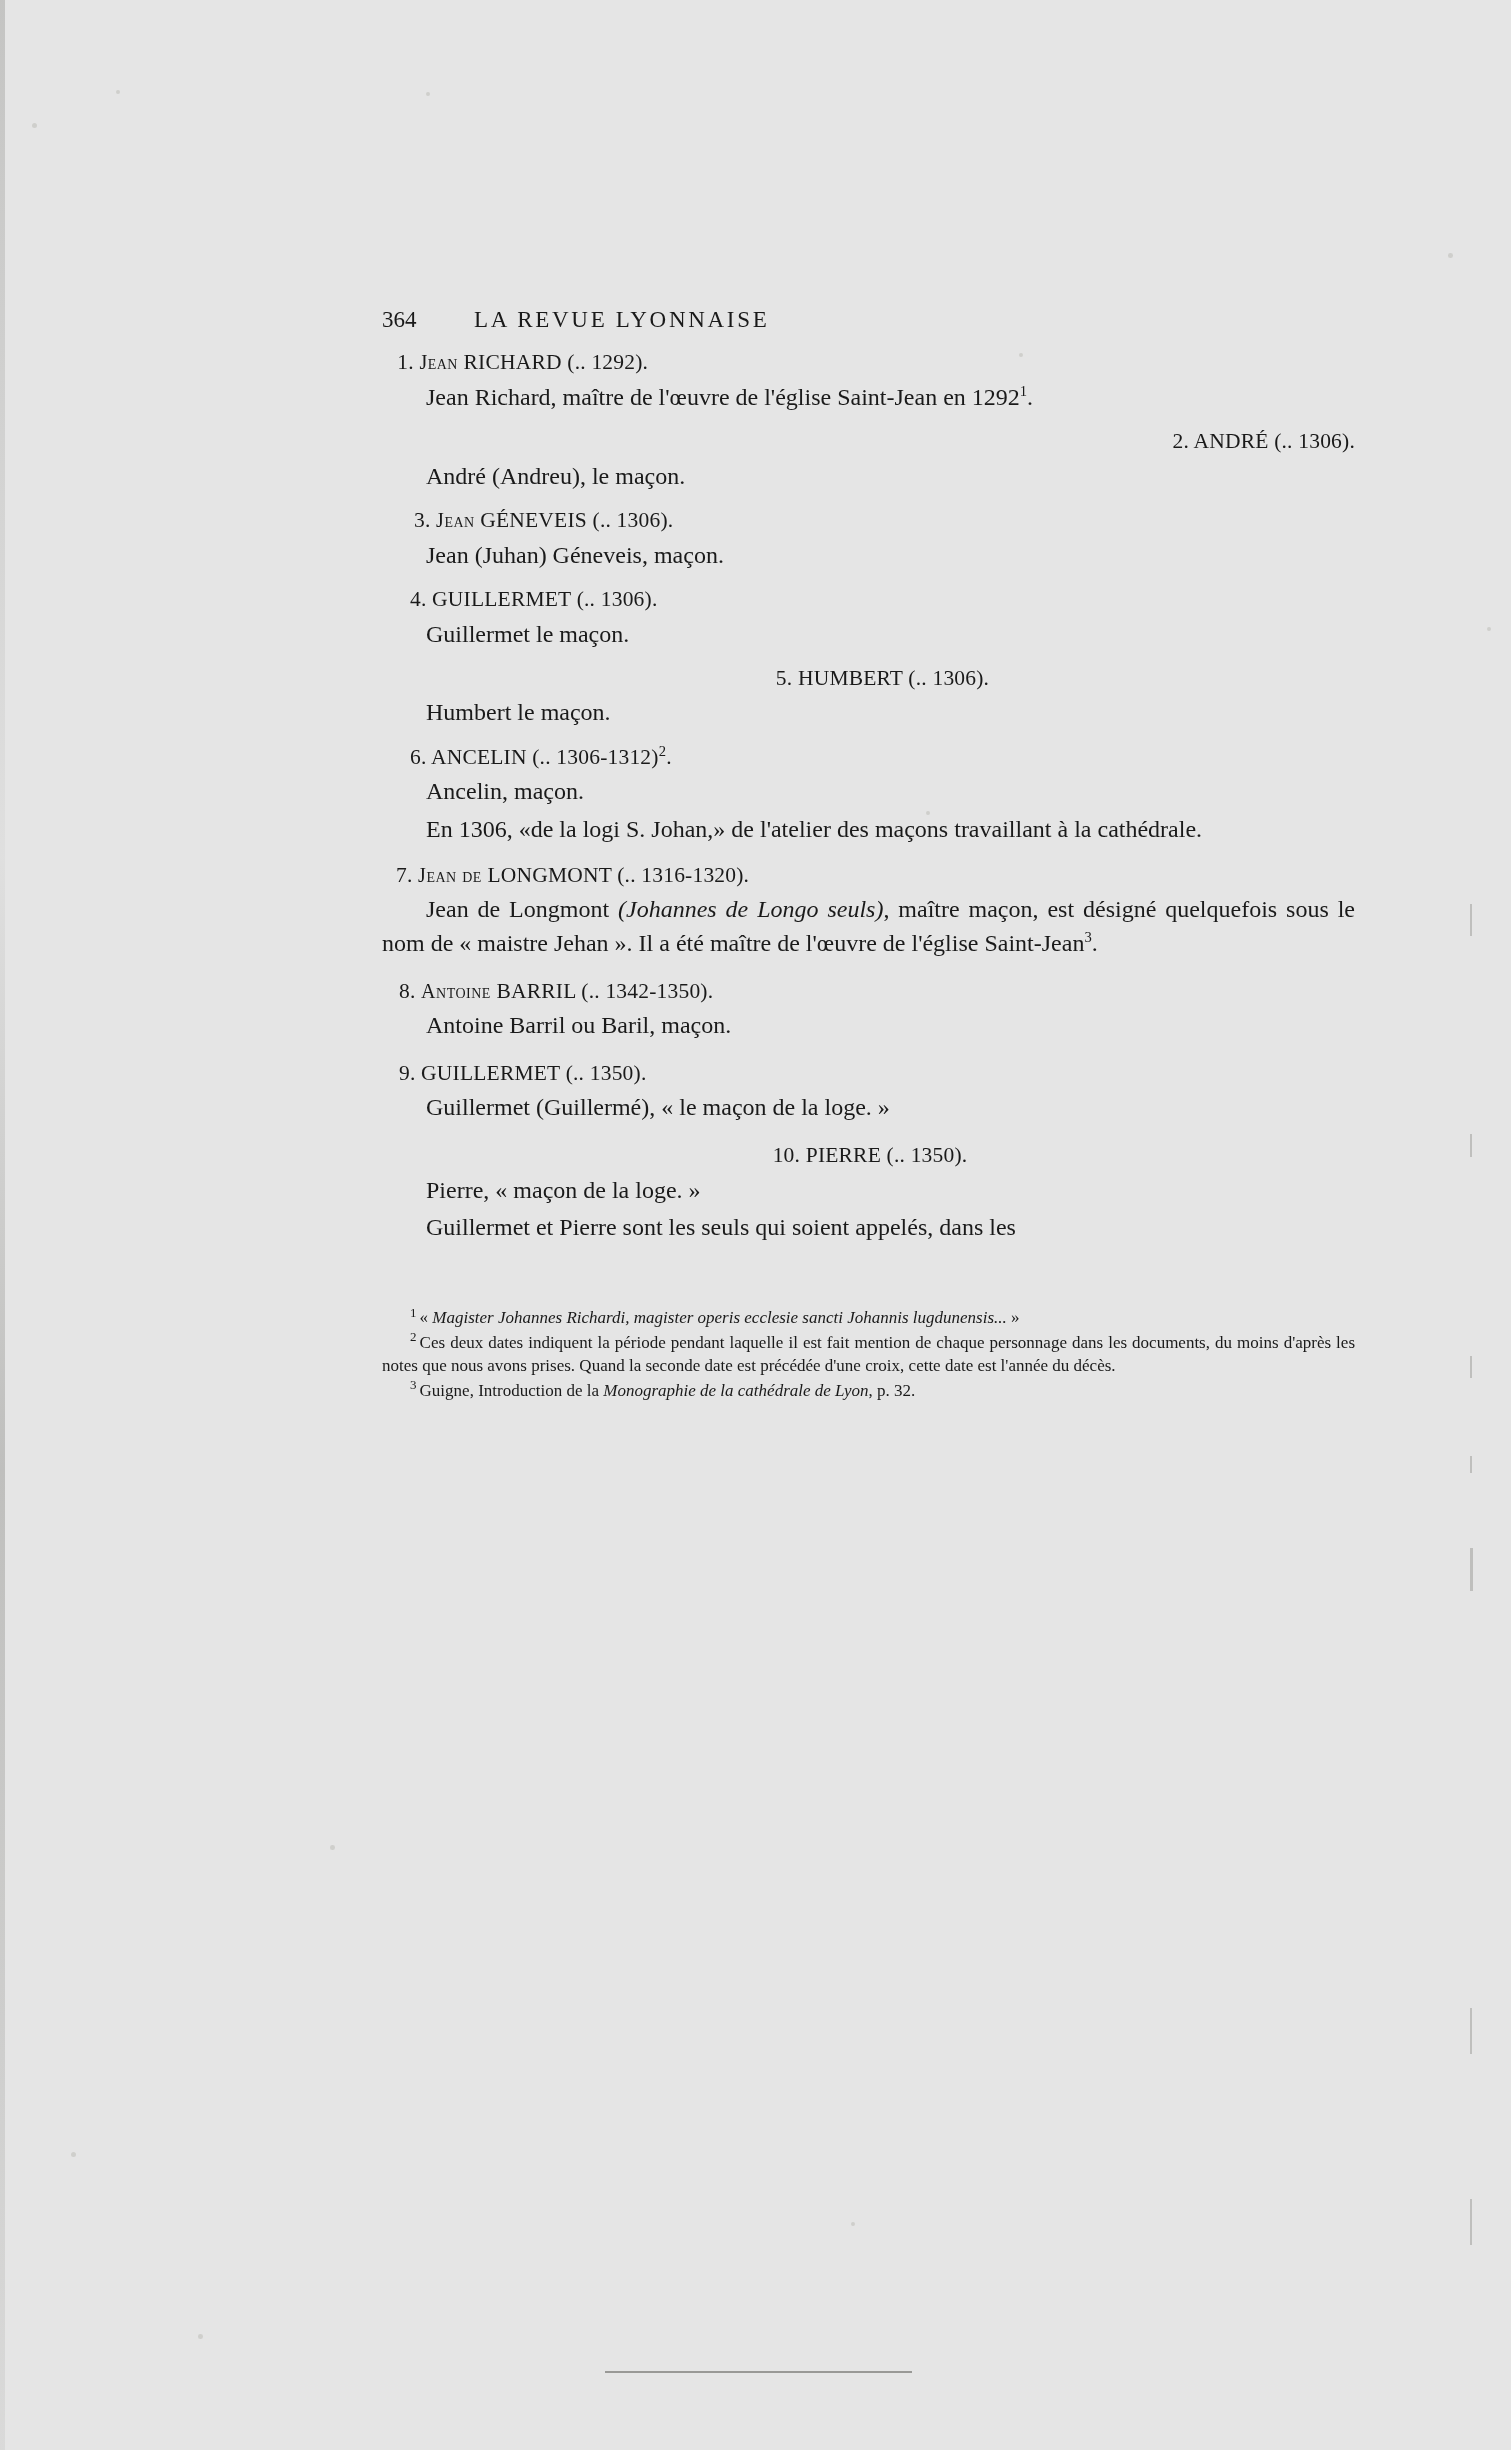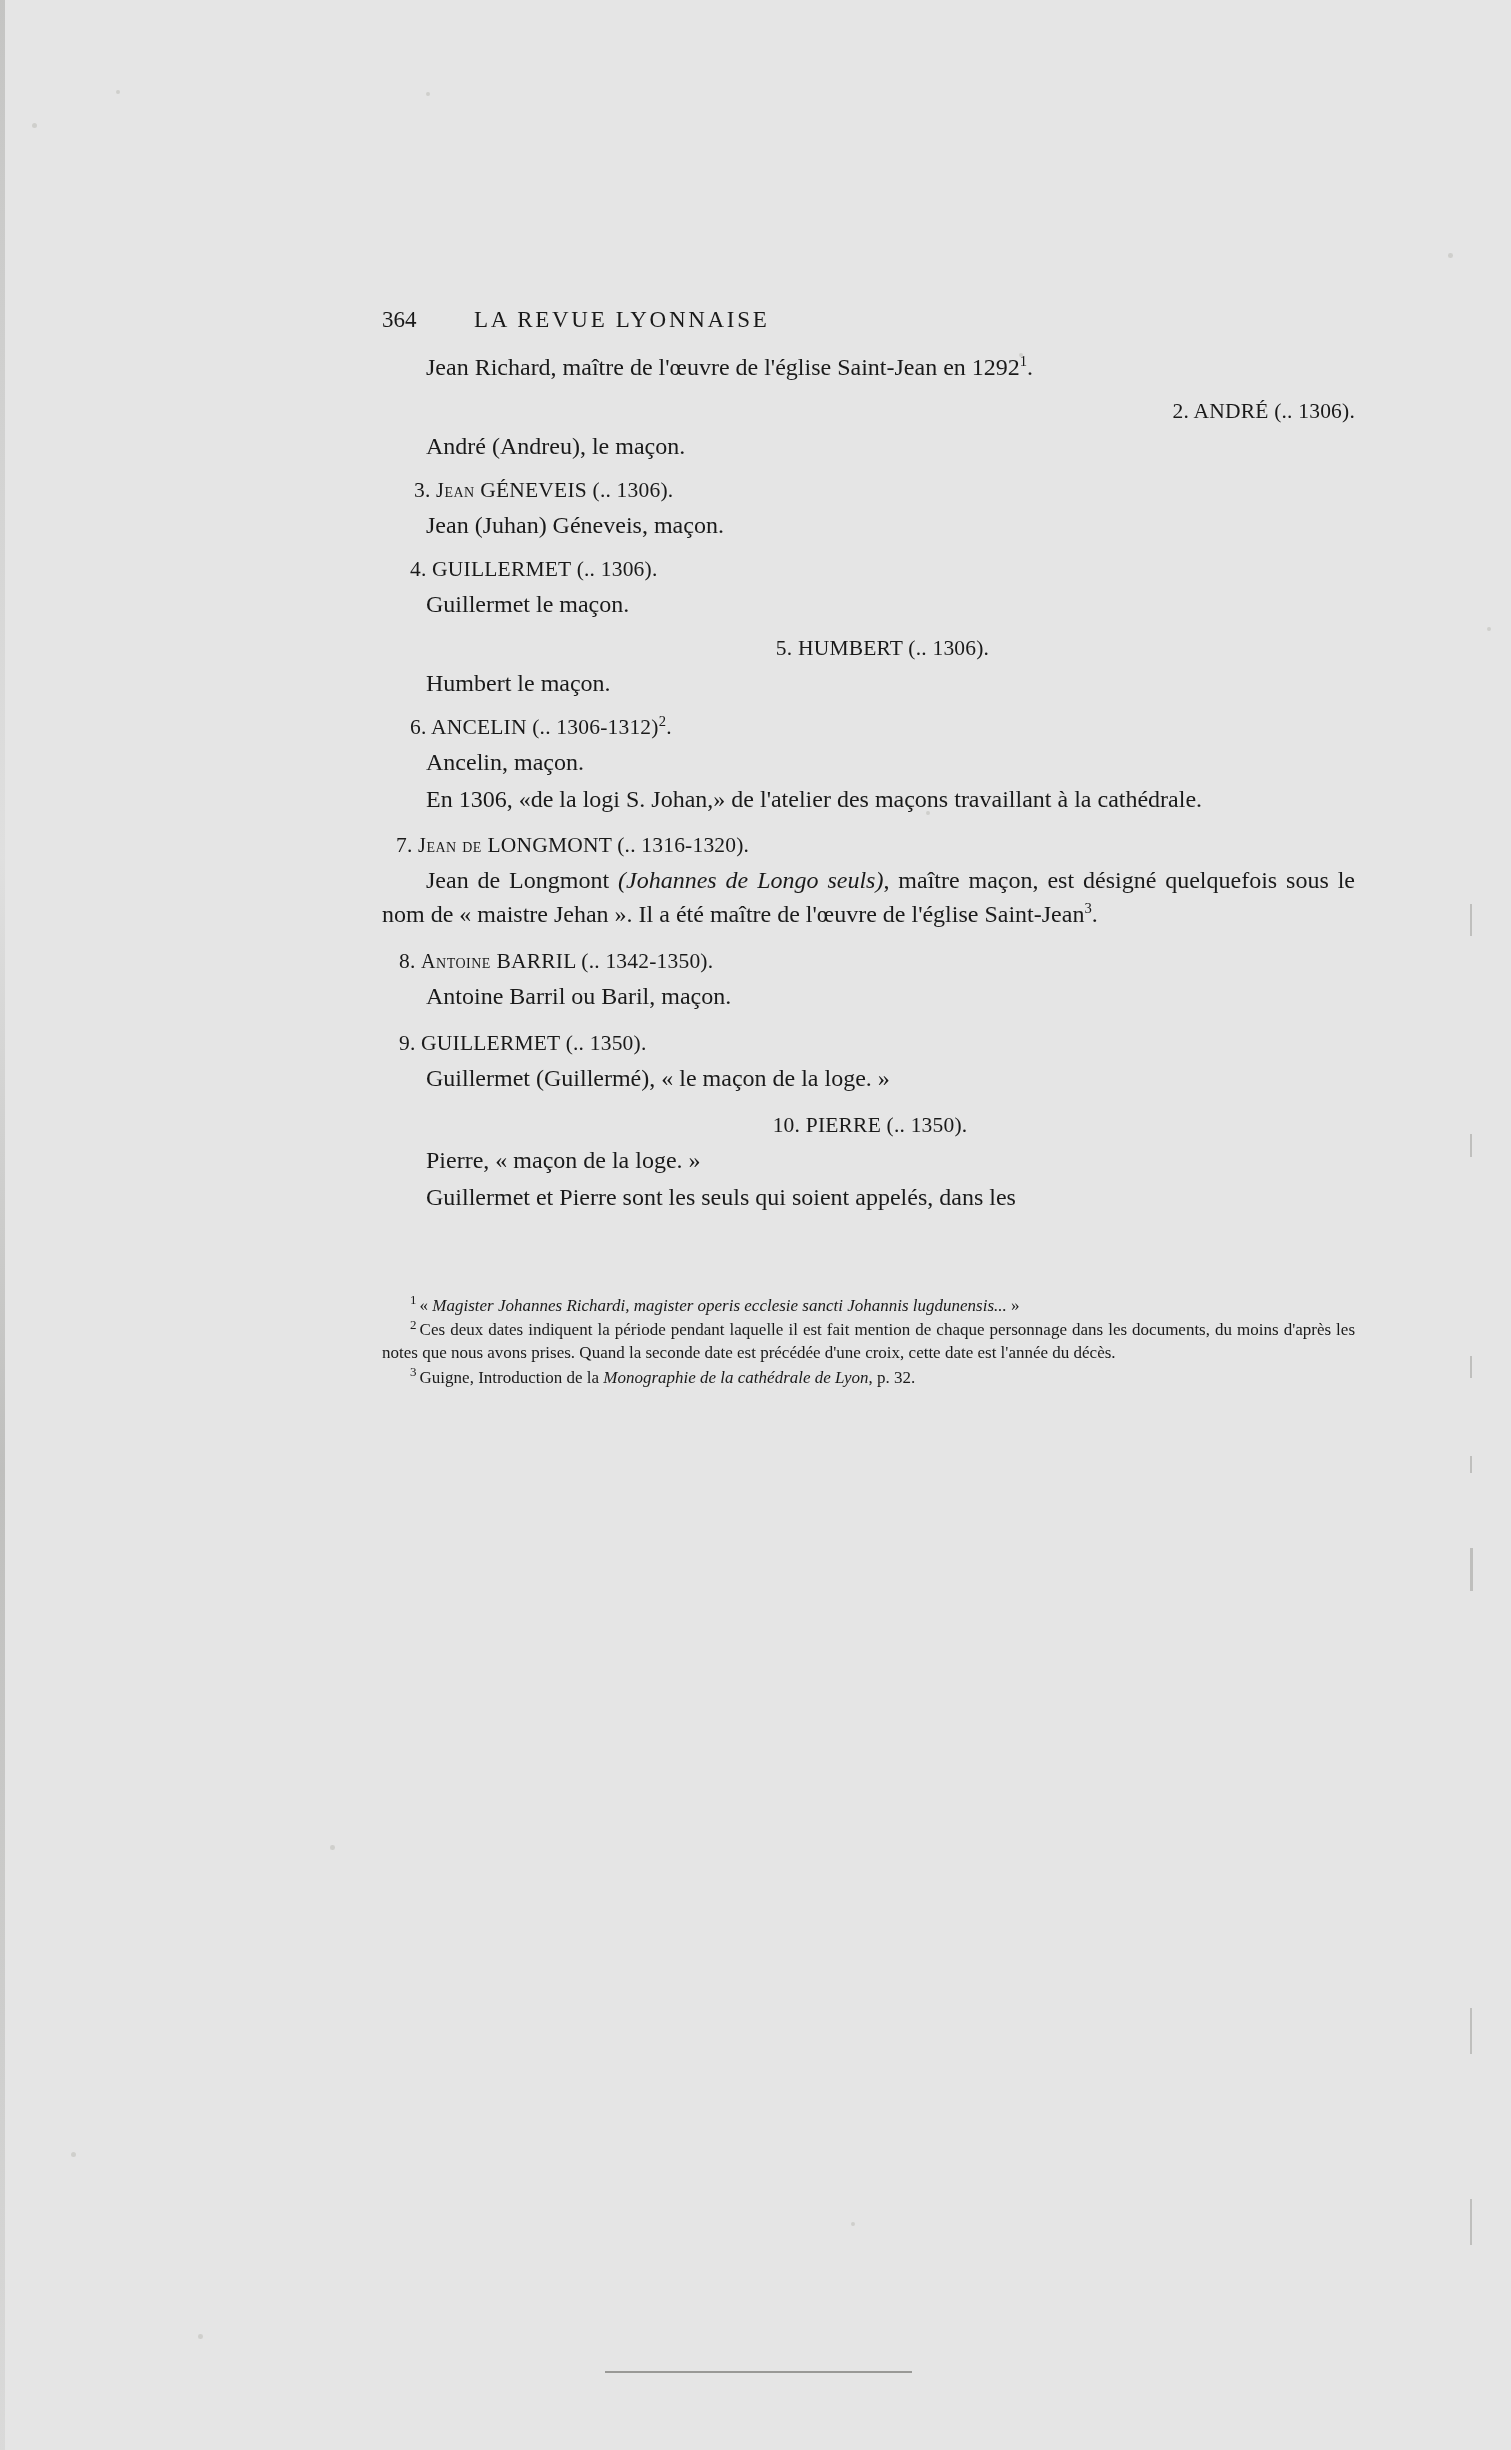--- a/index.html
+++ b/index.html
@@ -97,21 +97,21 @@
 
   .rule {
     width: 230px;
     height: 1.5px;
     background: #2a2a2a;
     margin: 20px 0 10.7px 7.7px;
     opacity: 0;
   }
 
   .notes {
-    margin-top: 58px;
+    margin-top: 41px;
     font-size: 17px;
     line-height: 1.36;
     text-align: justify;
   }
   .note {
     margin-bottom: 1.5px;
   }
   .note .marker {
     font-size: 13px;
     vertical-align: super;
@@ -167,20 +167,26 @@
   <div class="edge-mark" style="left:1470px; top:2199px; width:2.3px; height:46px;"></div>
 
   <div class="content">
 
     <div class="running-head">
       <span class="folio">364</span>
       <span class="head-title">LA REVUE LYONNAISE</span>
     </div>
 
     <div class="entry">
+      <div class="entry-head">
+        <span class="num">1.</span>
+        <span class="smallcaps">Jean</span>
+        <span>RICHARD</span>
+        <span>(.. 1292).</span>
+      </div>
       <p class="para"><span>Jean Richard, maître de l'œuvre de l'église Saint-Jean en 1292</span><sup>1</sup><span>.</span></p>
     </div>
 
     <div class="entry">
       <div class="entry-head" style="padding-left:28px;text-align:right;">
         <span class="num">2.</span>
         <span>ANDRÉ</span>
         <span>(.. 1306).</span>
       </div>
       <p class="para"><span>André (Andreu), le maçon.</span></p>

